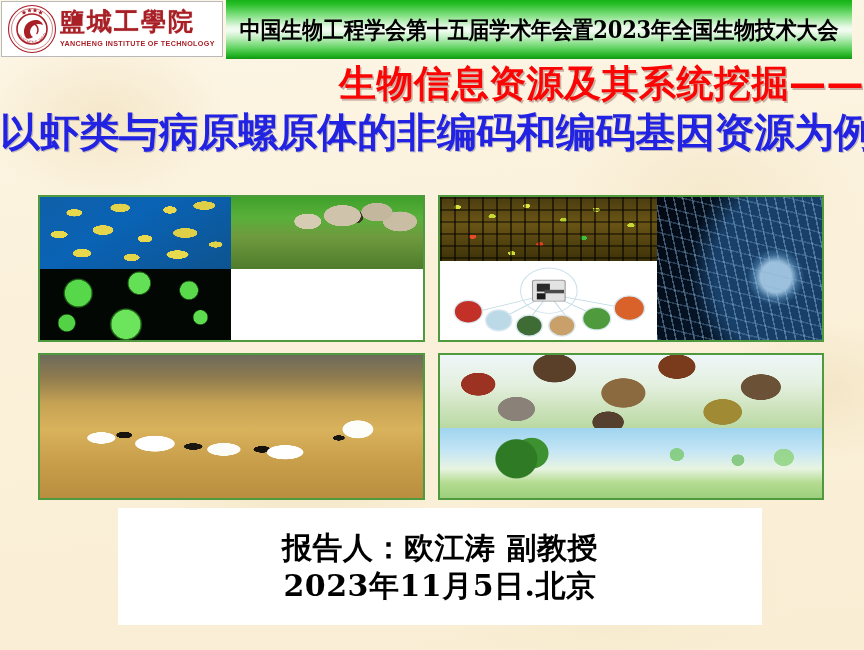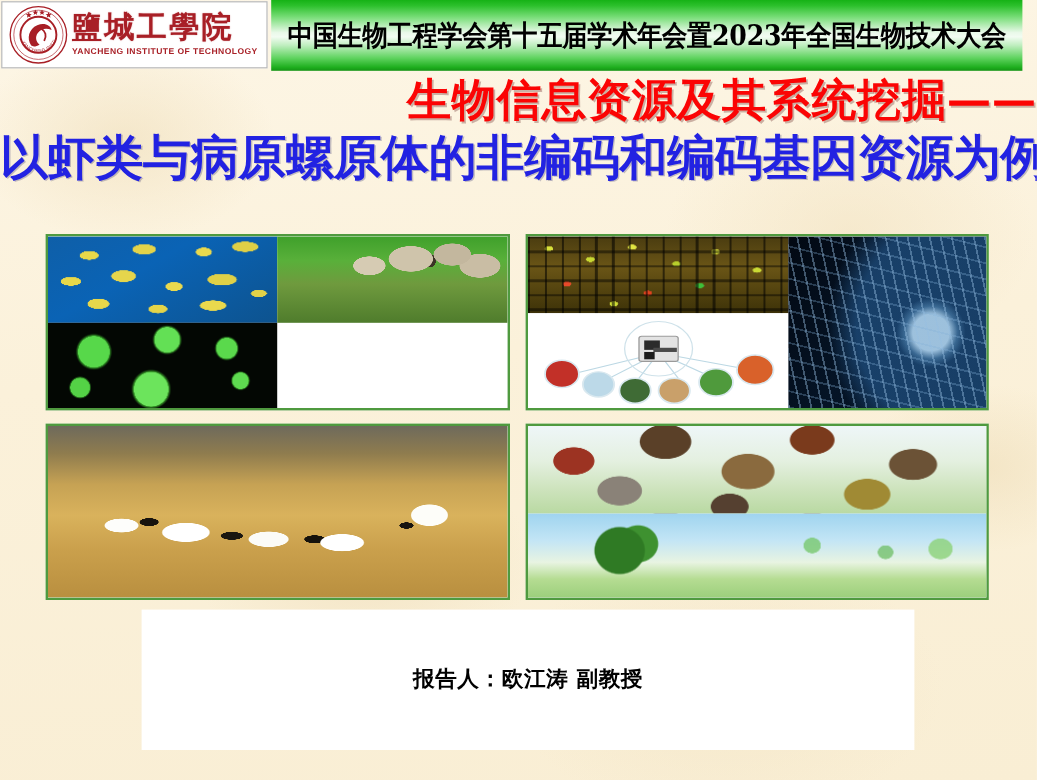--- a/index.html
+++ b/index.html
@@ -26,21 +26,21 @@
   .header{position:absolute;left:0;top:0;width:864px;height:59px;}
   .logo-box{
     position:absolute;left:1px;top:1px;width:222px;height:56px;
     background:#ffffff;border:1px solid #b9b9b9;
     display:flex;align-items:center;justify-content:flex-start;
     box-sizing:border-box;overflow:hidden;
   }
   .logo-seal{width:50px;height:50px;margin-left:5px;flex:0 0 auto;}
   .logo-text{display:flex;flex-direction:column;margin-left:3px;line-height:1;}
   .logo-cn{
-    font-family:Liberation Serif, serif;
+    font-family:Liberation Mono, monospace;
     font-weight:bold;font-size:25px;color:#a81f26;letter-spacing:2px;
     white-space:nowrap;text-shadow:0 0 1px rgba(168,31,38,.6);
   }
   .logo-en{
     font-size:7px;color:#a81f26;letter-spacing:.35px;margin-top:4px;
     white-space:nowrap;font-weight:bold;transform:scaleX(1.02);transform-origin:left;
   }
   .green-bar{
     position:absolute;left:226px;top:0;width:626px;height:59px;
     background:linear-gradient(to bottom,
@@ -204,21 +204,21 @@
   }
 
   
   .footer-box{
     position:absolute;left:118px;top:508px;width:644px;height:117px;
     background:#ffffff;display:flex;flex-direction:column;
     align-items:center;justify-content:center;gap:2px;
   }
   .footer-line{
     font-family:"DejaVu Serif","Liberation Serif",serif;
-    font-weight:bold;font-size:18px;color:#000;line-height:1.2;
+    font-weight:bold;font-size:30px;color:#000;line-height:1.2;
     white-space:nowrap;letter-spacing:.5px;
   }
 </style>
 </head>
 <body>
 
 <div class="slide">
 
   <div class="header">
 
@@ -332,15 +332,16 @@
             <div class="cell img-eco"></div>
           </div>
         </div>
       </div>
 
     </div>
   </div>
 
   <div class="footer-box">
     <div class="footer-line">报告人：欧江涛 副教授</div>
+    <div class="footer-line">2023年11月5日.北京</div>
   </div>
 
 </div>
 
 </body></html>

